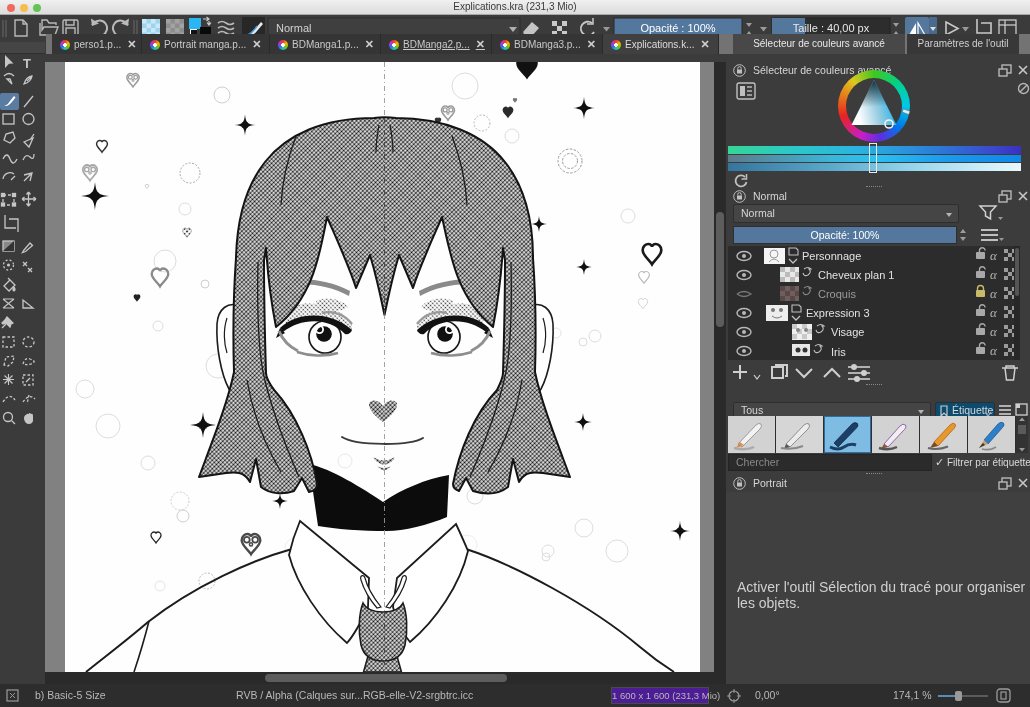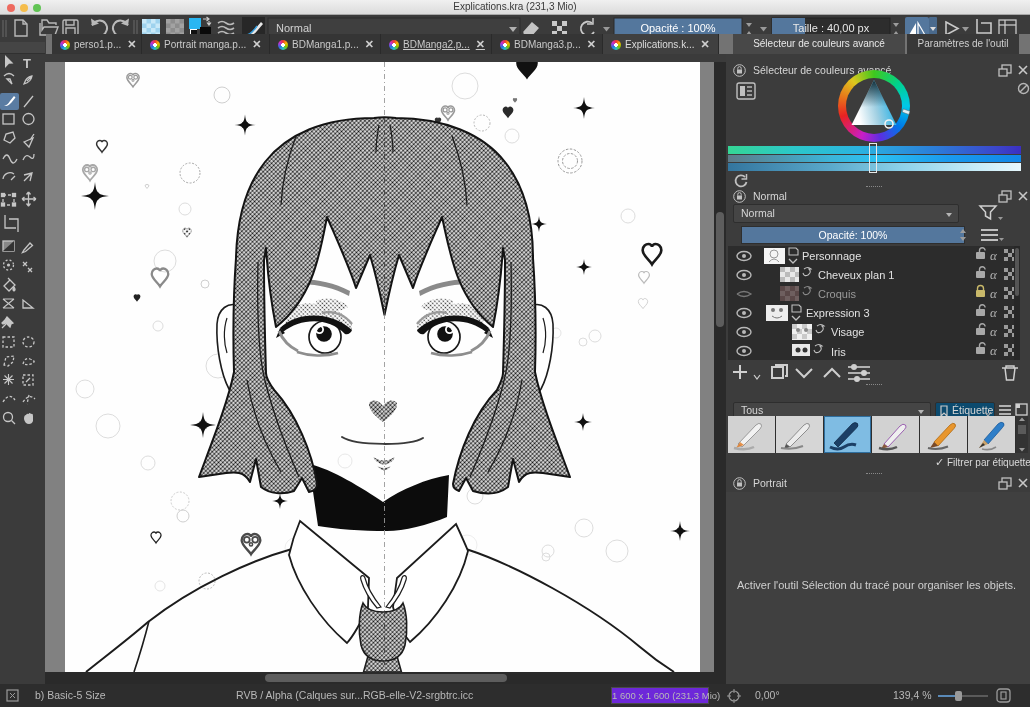--- a/index.html
+++ b/index.html
@@ -590,21 +590,21 @@
         </svg>
       <svg class="icon" style="left:291px;top:1px;" width="12" height="12" viewBox="0 0 12 12">
           <path d="M2 2 L10 10 M10 2 L2 10" stroke="#c8c8c8" stroke-width="1.6"></path>
         </svg>
     </div>
     <div class="combo" style="left:7px;top:162px;width:224px;height:17px;line-height:17px;"><span style="margin-left:7px;">Normal</span><span class="arr"></span></div>
     <svg class="icon" style="left:251px;top:161px;" width="26" height="20" viewBox="0 0 26 20">
         <path d="M3 3 H19 L13.5 9 V16 L8.5 13 V9 Z" fill="none" stroke="#cfcfcf" stroke-width="1.5"></path>
         <path d="M21 14 l2.5 3 2.5 -3" fill="#999" stroke="none"></path>
       </svg>
-    <div class="bluebar" style="left:7px;top:184px;width:222px;height:16px;line-height:16px;margin-left:8px;">Opacité:  100%</div>
+    <div class="bluebar" style="left:7px;top:184px;width:222px;height:16px;line-height:16px;">Opacité:  100%</div>
     <svg class="icon" style="left:231px;top:184px;" width="12" height="18" viewBox="0 0 12 18">
         <path d="M3 7 l3 -4 3 4 z M3 11 l3 4 3 -4 z" fill="#9c9c9c"></path>
       </svg>
     <svg class="icon" style="left:252px;top:184px;" width="26" height="18" viewBox="0 0 26 18">
         <g stroke="#cfcfcf" stroke-width="1.8">
           <line x1="3" y1="4" x2="20" y2="4"></line>
           <line x1="3" y1="9" x2="20" y2="9"></line>
           <line x1="3" y1="14" x2="20" y2="14"></line>
         </g>
         <path d="M21 12 l2.5 3 2.5 -3" fill="#999"></path>
@@ -856,57 +856,58 @@
       </svg>
       <div class="abs" style="left:288px;top:0;width:0;"></div>
     </div>
     <div class="abs" style="left:290px;top:374px;width:12px;height:37px;background:#333;">
       <svg width="12" height="37">
           <path d="M3 5 l3 -3.5 3 3.5 z M3 32 l3 3.5 3 -3.5 z" fill="#999"></path>
           <rect x="2" y="9" width="8" height="9" fill="#5a5a5a"></rect>
         </svg>
     </div>
 
+    <div class="abs" style="left:2px;top:412px;width:202px;height:15px;background:#2b2b2b;border:1px solid #242424;color:#8a8a8a;font-size:10.5px;line-height:15px;"><span style="margin-left:7px;">Chercher</span></div>
     <div class="abs" style="left:209px;top:412px;color:#dadada;font-size:10px;line-height:16px;white-space:nowrap;"><span style="font-size:11px;">✓</span> Filtrer par étiquette</div>
     <div class="abs" style="left:140px;top:431px;width:16px;height:2px;border-top:1px dotted #888;"></div>
 
     <div class="dhead" style="top:434px;">
       <svg class="icon" style="left:7px;top:1px;" width="13" height="13" viewBox="0 0 13 13">
           <circle cx="6.5" cy="6.5" r="5.8" fill="none" stroke="#c0c0c0" stroke-width="1"></circle>
           <rect x="4" y="5.5" width="5" height="4" fill="#c0c0c0"></rect>
           <path d="M4.8 5.5 v-1.2 a1.7 1.7 0 0 1 3.4 0 v1.2" fill="none" stroke="#c0c0c0" stroke-width="1"></path>
         </svg>
       <span class="dtitle">Portrait</span>
       <svg class="icon" style="left:272px;top:1px;" width="14" height="13" viewBox="0 0 14 13">
           <rect x="4" y="1" width="9" height="8" fill="none" stroke="#c0c0c0" stroke-width="1.3"></rect>
           <rect x="1" y="5" width="8" height="7" fill="#3c3c3c" stroke="#c0c0c0" stroke-width="1.3"></rect>
         </svg>
       <svg class="icon" style="left:291px;top:1px;" width="12" height="12" viewBox="0 0 12 12">
           <path d="M2 2 L10 10 M10 2 L2 10" stroke="#c8c8c8" stroke-width="1.6"></path>
         </svg>
     </div>
     <div class="abs" style="left:0px;top:450px;width:304px;height:192px;background:#404040;">
-      <div style="position:absolute;left:11px;top:87px;font-size:11px;color:#cfcfcf;">Activer l'outil Sélection du tracé pour organiser les objets.</div>
+      <div style="position:absolute;left:11px;top:87px;font-size:14px;color:#cfcfcf;">Activer l'outil Sélection du tracé pour organiser les objets.</div>
     </div>
   </div>
 
   <div id="statusbar" class="abs">
     <svg class="icon" style="left:6px;top:5px;" width="13" height="13" viewBox="0 0 13 13">
         <rect x="1" y="1" width="11" height="11" fill="none" stroke="#9a9a9a" stroke-width="1.2"></rect>
         <path d="M4 4 l5 5 M9 4 l-5 5" stroke="#9a9a9a" stroke-width="1"></path>
       </svg>
     <div style="left:35px;">b) Basic-5 Size</div>
     <div style="left:236px;">RVB / Alpha (Calques sur...RGB-elle-V2-srgbtrc.icc</div>
-    <div style="left:611px;top:3px;width:96px;height:15px;background:#6d28d9;border:1px solid #4a4a4a;text-align:center;line-height:15px;font-size:9.5px;white-space:nowrap;">1 600 x 1 600 (231,3 Mio)</div>
+    <div style="left:611px;top:3px;width:96px;height:15px;background:#4c1d95;border:1px solid #4a4a4a;text-align:center;line-height:15px;font-size:9.5px;white-space:nowrap;">1 600 x 1 600 (231,3 Mio)</div>
     <svg class="icon" style="left:727px;top:5px;" width="14" height="14" viewBox="0 0 14 14">
         <circle cx="7" cy="7" r="5" fill="none" stroke="#9a9a9a" stroke-width="1.2"></circle>
         <path d="M7 0 v4 M7 10 v4 M0 7 h4 M10 7 h4" stroke="#9a9a9a" stroke-width="1"></path>
       </svg>
     <div style="left:755px;">0,00°</div>
-    <div style="left:893px;">139,4 %</div>
+    <div style="left:893px;">174,1 %</div>
     <div style="left:938px;top:11px;width:20px;height:2px;background:#5a8ab8;"></div>
     <div style="left:958px;top:11px;width:30px;height:2px;background:#5a5a5a;"></div>
     <div style="left:955px;top:7px;width:7px;height:10px;background:#9a9a9a;border-radius:2px;"></div>
     <svg class="icon" style="left:996px;top:4px;" width="15" height="15" viewBox="0 0 15 15">
         <rect x="1" y="1" width="13" height="13" rx="3" fill="none" stroke="#9a9a9a" stroke-width="1.3"></rect>
         <rect x="5" y="4" width="5" height="7" fill="none" stroke="#9a9a9a" stroke-width="1.2"></rect>
       </svg>
   </div>
 </div>
 

